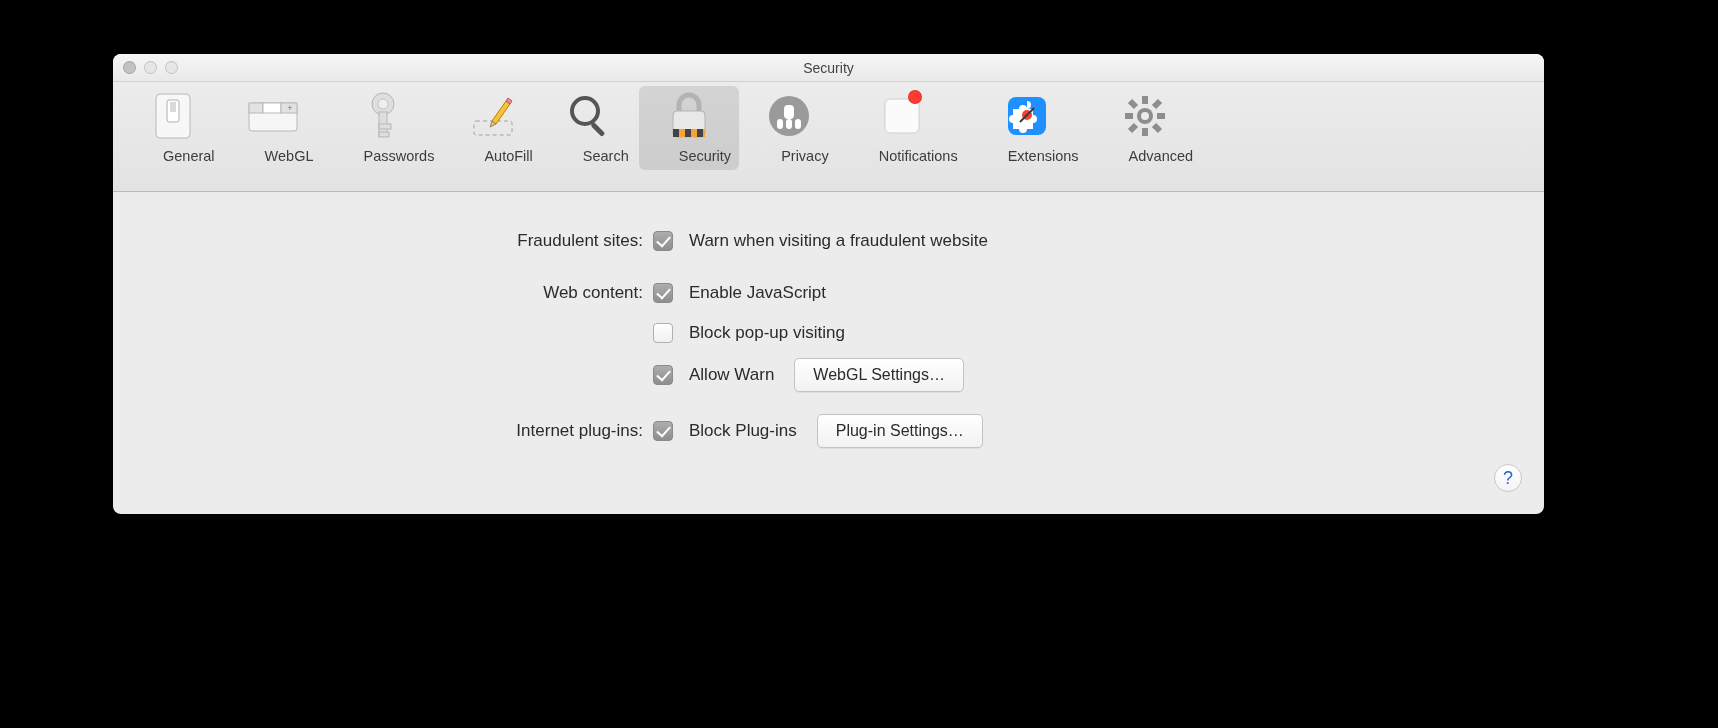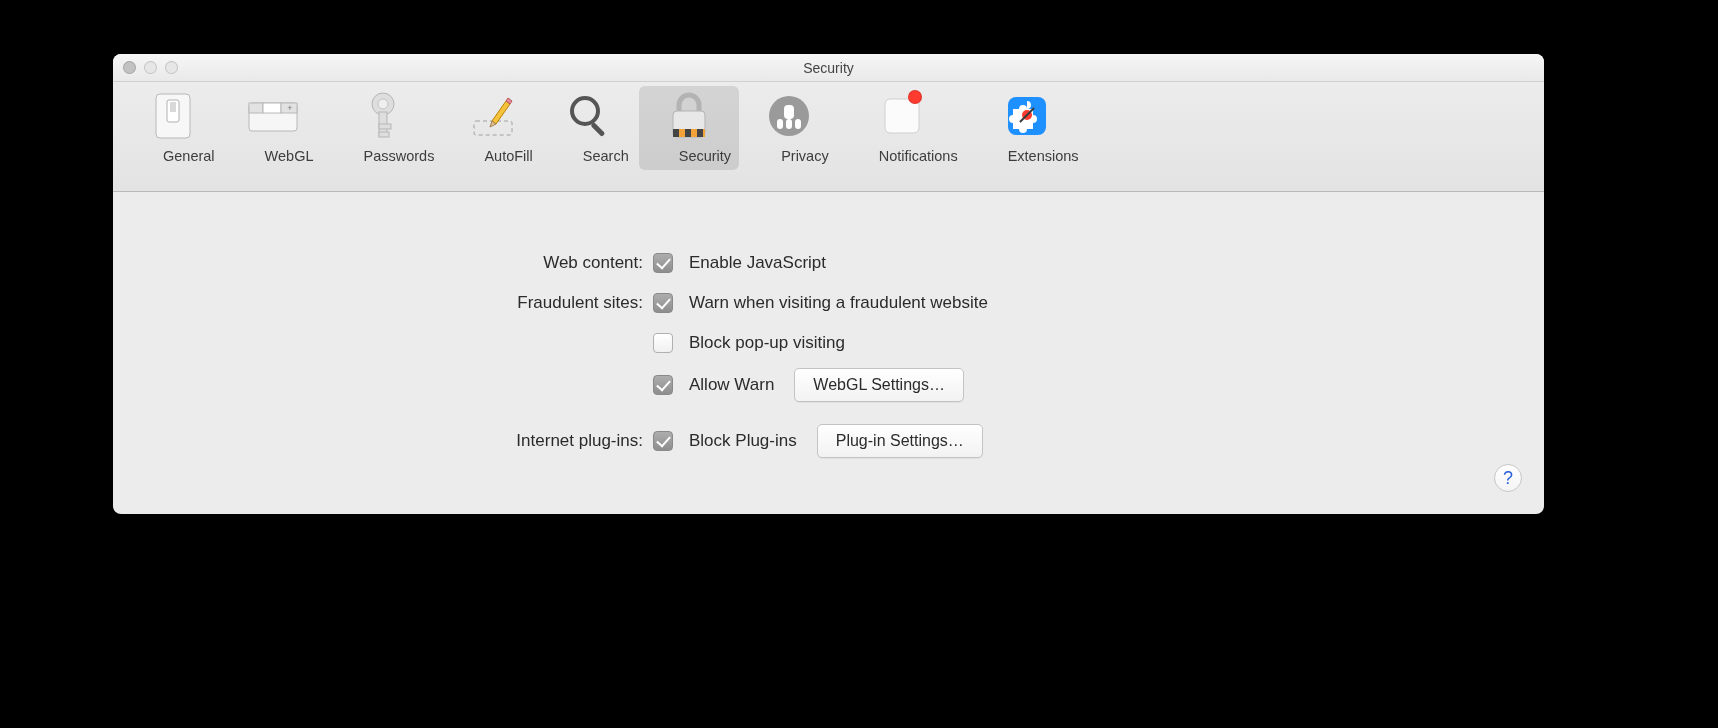--- a/index.html
+++ b/index.html
@@ -268,38 +268,59 @@
         <svg width="46" height="46" viewBox="0 0 46 46">
           <rect x="4" y="4" width="38" height="38" rx="8" fill="#1e90ff"></rect>
           <path d="M23 8 a4 4 0 0 1 0 8 h6 v6 a4 4 0 0 1 0 8 v6 h-6 a4 4 0 0 1 -8 0 h-6 v-6 a4 4 0 0 1 0 -8 v-6 h6 a4 4 0 0 1 8 0 z" fill="#ffffff"></path>
           <circle cx="23" cy="22" r="5" fill="#ff3b30"></circle>
           <rect x="22" y="12" width="2" height="20" fill="#3a3a3a" transform="rotate(45 23 22)"></rect>
         </svg>
       </div>
       <span class="tool-label">Extensions</span>
     </div>
 
+    <div class="tool-item">
+      <div class="tool-icon">
+        <svg width="48" height="48" viewBox="0 0 48 48">
+          <g fill="#8e8e8e">
+            <circle cx="24" cy="24" r="8"></circle>
+            <g stroke="#8e8e8e" stroke-width="6">
+              <line x1="24" y1="4" x2="24" y2="12"></line>
+              <line x1="24" y1="36" x2="24" y2="44"></line>
+              <line x1="4" y1="24" x2="12" y2="24"></line>
+              <line x1="36" y1="24" x2="44" y2="24"></line>
+              <line x1="9" y1="9" x2="15" y2="15"></line>
+              <line x1="33" y1="33" x2="39" y2="39"></line>
+              <line x1="9" y1="39" x2="15" y2="33"></line>
+              <line x1="33" y1="15" x2="39" y2="9"></line>
+            </g>
+          </g>
+          <circle cx="24" cy="24" r="4" fill="#ececec"></circle>
+        </svg>
+      </div>
+      <span class="tool-label">Advanced</span>
+    </div>
 
   </div>
 
   <div class="content">
+
+    <div class="row">
+      <div class="lbl">Fraudulent sites:</div>
+      <div class="ctrl">
+        <span class="chk on"></span>
+        <span class="chk-label">Warn when visiting a fraudulent website</span>
+      </div>
+    </div>
 
     <div class="row section-gap">
       <div class="lbl">Web content:</div>
       <div class="ctrl">
         <span class="chk on"></span>
         <span class="chk-label">Enable JavaScript</span>
-      </div>
-    </div>
-
-    <div class="row">
-      <div class="lbl">Fraudulent sites:</div>
-      <div class="ctrl">
-        <span class="chk on"></span>
-        <span class="chk-label">Warn when visiting a fraudulent website</span>
       </div>
     </div>
     <div class="row">
       <div class="lbl"></div>
       <div class="ctrl">
         <span class="chk"></span>
         <span class="chk-label">Block pop-up visiting</span>
       </div>
     </div>
     <div class="row">

